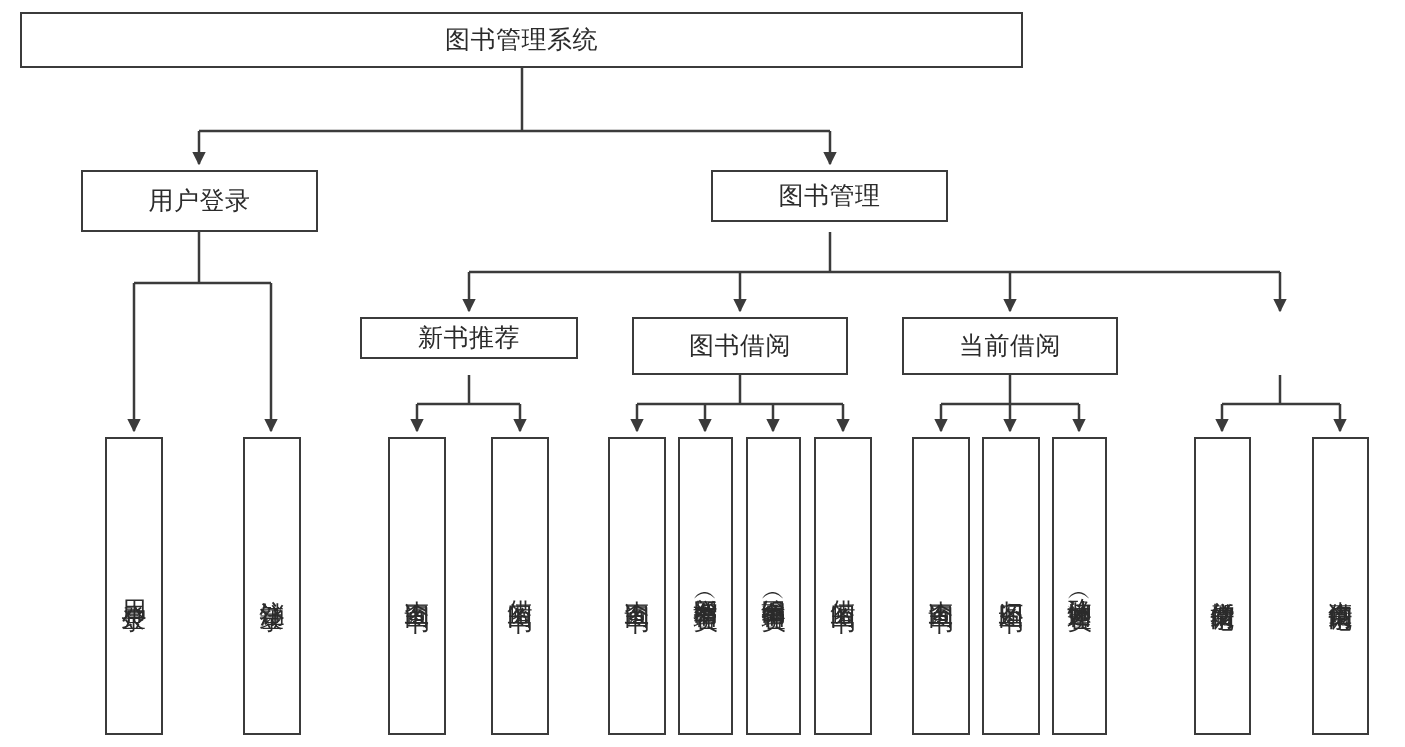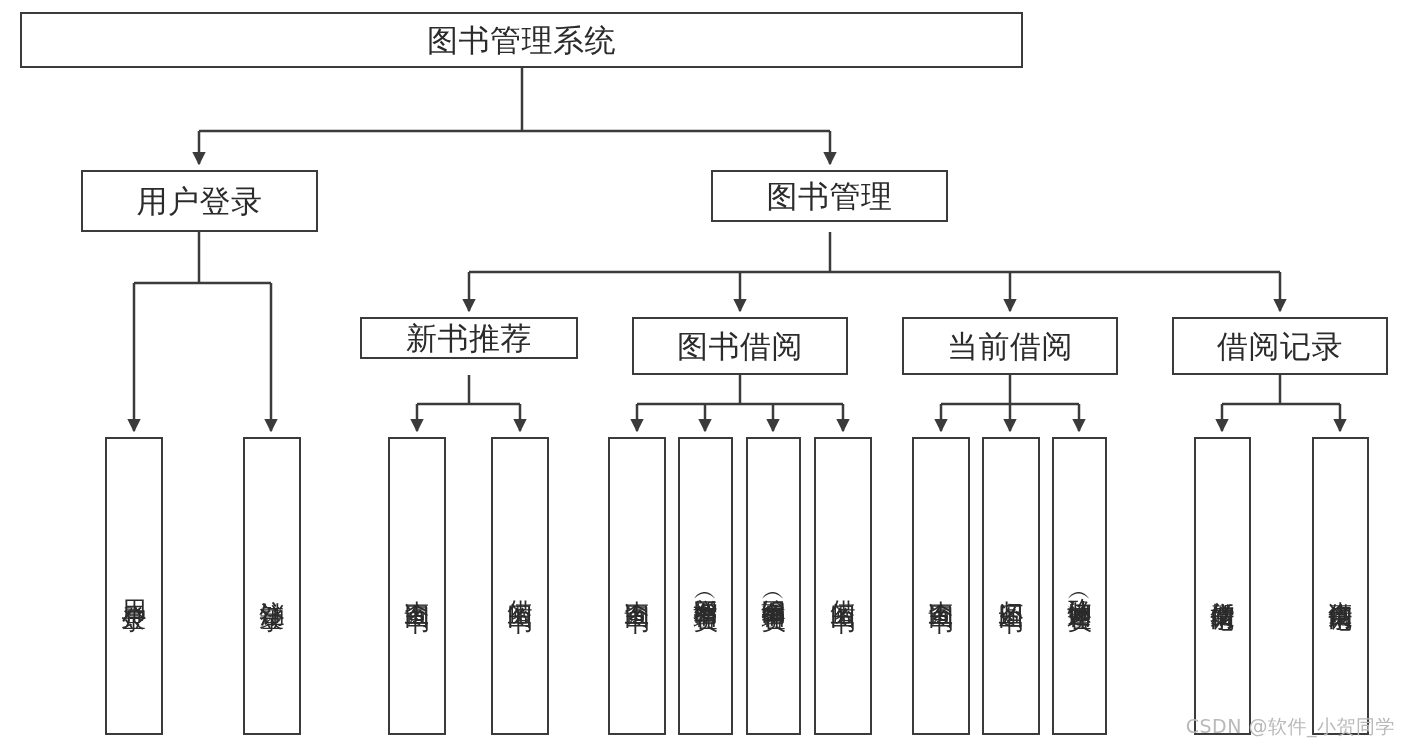--- a/index.html
+++ b/index.html
@@ -34,21 +34,21 @@
     justify-content: center;
     color: #2b2b2b;
   }
   .node .label {
     display: block;
     text-align: center;
     line-height: 1.12;
     letter-spacing: 0.5px;
   }
   .node.horiz .label {
-    font-size: 31px;
+    font-size: 25px;
   }
   .node.vert {
     align-items: center;
     justify-content: center;
   }
   .node.vert .label {
     writing-mode: vertical-rl;
     text-orientation: upright;
     font-size: 25px;
     letter-spacing: 3px;
@@ -141,23 +141,20 @@
 
   <div class="node horiz" style="left:360px; top:317px; width:218px; height:42px;">
     <span class="label">新书推荐</span>
   </div>
   <div class="node horiz" style="left:902px; top:317px; width:216px; height:58px;">
     <span class="label">当前借阅</span>
   </div>
   <div class="node horiz" style="left:632px; top:317px; width:216px; height:58px;">
     <span class="label">图书借阅</span>
   </div>
-  <div class="node horiz" style="left:1172px; top:317px; width:216px; height:58px;">
-    <span class="label">借阅记录</span>
-  </div>
 
   <div class="node vert" style="left:105px; top:437px; width:58px; height:298px;">
     <span class="label">用户登录</span>
   </div>
   <div class="node vert" style="left:243px; top:437px; width:58px; height:298px;">
     <span class="label">注销登录</span>
   </div>
 
   <div class="node vert" style="left:388px; top:437px; width:58px; height:298px;">
     <span class="label">查询图书</span>
@@ -189,15 +186,14 @@
     <span class="label">确认归还（管理员）</span>
   </div>
 
   <div class="node vert narrow" style="left:1194px; top:437px; width:57px; height:298px;">
     <span class="label">新增借阅记录</span>
   </div>
   <div class="node vert narrow" style="left:1312px; top:437px; width:57px; height:298px;">
     <span class="label">查询借阅记录</span>
   </div>
 
-  <div id="watermark">CSDN @软件_小贺同学</div>
 
 </div>
 
 </body></html>

